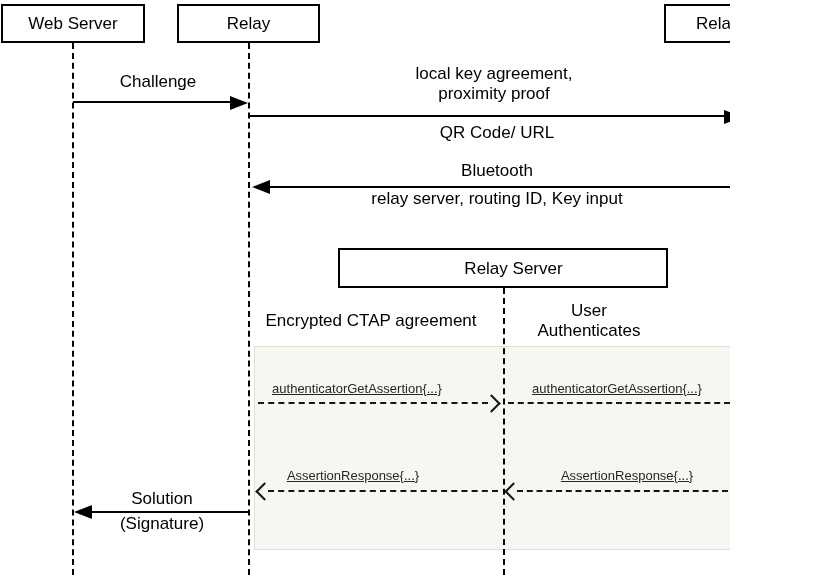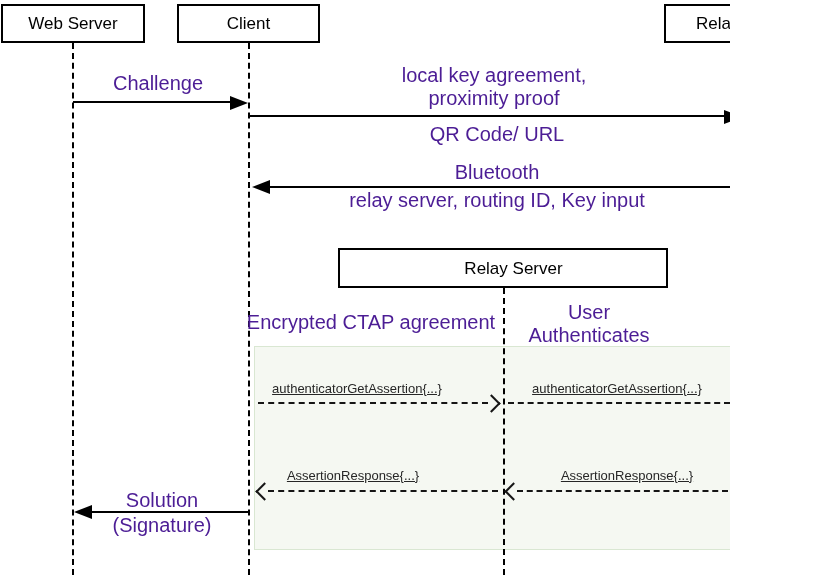--- a/index.html
+++ b/index.html
@@ -29,42 +29,42 @@
   .dline{position:absolute;height:0;border-top:2px dashed #151515;z-index:3;}
   .tri-right{position:absolute;width:0;height:0;border-top:7px solid transparent;
     border-bottom:7px solid transparent;border-left:18px solid var(--stroke);z-index:3;}
   .tri-left{position:absolute;width:0;height:0;border-top:7px solid transparent;
     border-bottom:7px solid transparent;border-right:18px solid var(--stroke);z-index:3;}
   .chev{position:absolute;width:11px;height:11px;border-top:2.5px solid #151515;
     border-right:2.5px solid #151515;z-index:3;}
   .chev-right{transform:rotate(45deg);}
   .chev-left{transform:rotate(-135deg);}
   .lbl{
-    position:absolute;font-size:20px;line-height:1.15;color:#4c1d95;text-align:center;
+    position:absolute;font-size:17px;line-height:1.15;color:#000000;text-align:center;
     transform:translateX(-50%);white-space:nowrap;z-index:5;
   }
   .lbl-sm{font-size:13px;color:#262626;text-decoration:underline;}
 </style>
 </head>
 <body>
 
 <div class="canvas">
 
   <div class="lifeline" style="left:72px;top:43px;height:532px;"></div>
   <div class="lifeline" style="left:248px;top:43px;height:532px;"></div>
   <div class="lifeline" style="left:503px;top:288px;height:287px;"></div>
   <div class="lifeline" style="left:744px;top:43px;height:532px;"></div>
 
   <div class="region" style="left:254px;top:346px;width:486px;height:204px;"></div>
 
   <div class="actor" style="left:1px;top:4px;width:144px;height:39px;">
     <span>Web Server</span>
   </div>
   <div class="actor" style="left:177px;top:4px;width:143px;height:39px;">
-    <span>Client</span>
+    <span>Relay</span>
   </div>
   <div class="actor" style="left:664px;top:4px;width:164px;height:39px;">
     <span>Relay Device</span>
   </div>
   <div class="actor" style="left:338px;top:248px;width:330px;height:40px;padding-left:21px;">
     <span>Relay Server</span>
   </div>
 
   <div class="lbl" style="left:158px;top:72px;">Challenge</div>
   <div class="sline" style="left:73px;top:101px;width:157px;"></div>

